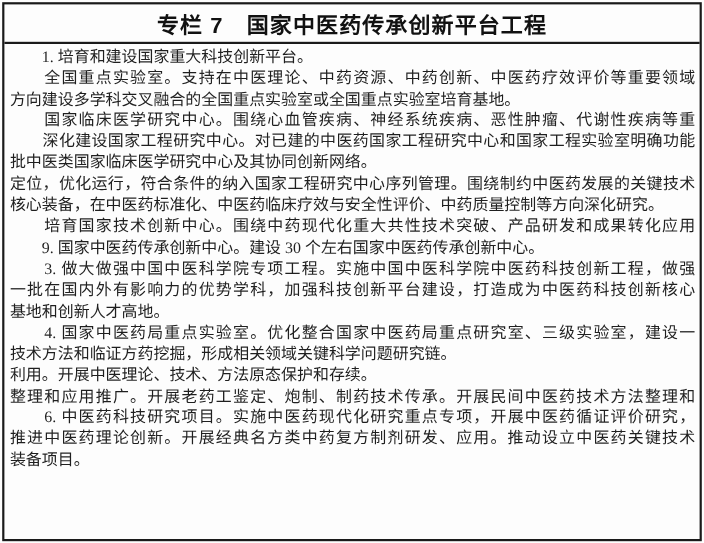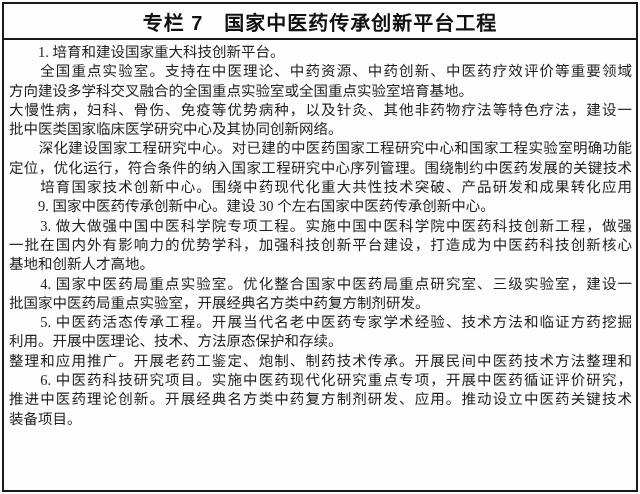--- a/index.html
+++ b/index.html
@@ -73,32 +73,32 @@
   <div class="panel">
 
     <div class="title-bar">
       <div class="title-text">专栏 7　国家中医药传承创新平台工程</div>
     </div>
 
     <div class="body">
       <div class="line"><span class="kai">　　1. 培育和建设国家重大科技创新平台。</span><span class="song"></span></div>
       <div class="line full"><span class="kai">　　全国重点实验室。</span><span class="song">支持在中医理论、中药资源、中药创新、中医药疗效评价等重要领域</span></div>
       <div class="line"><span class="kai"></span><span class="song">方向建设多学科交叉融合的全国重点实验室或全国重点实验室培育基地。</span></div>
-      <div class="line full"><span class="kai"></span><span class="song">大慢性病，妇科、骨伤、免疫等优势病种，以及针灸、其他非药物疗法等特色疗法，建设一</span></div>
+      <div class="line full"><span class="kai">　　国家临床医学研究中心。</span><span class="song">围绕心血管疾病、神经系统疾病、恶性肿瘤、代谢性疾病等重</span></div>
+      <div class="line full"><span class="kai">　　深化建设国家工程研究中心。</span><span class="song">对已建的中医药国家工程研究中心和国家工程实验室明确功能</span></div>
       <div class="line"><span class="kai"></span><span class="song">批中医类国家临床医学研究中心及其协同创新网络。</span></div>
-      <div class="line full"><span class="kai">　　深化建设国家工程研究中心。</span><span class="song">对已建的中医药国家工程研究中心和国家工程实验室明确功能</span></div>
       <div class="line full"><span class="kai"></span><span class="song">定位，优化运行，符合条件的纳入国家工程研究中心序列管理。围绕制约中医药发展的关键技术和</span></div>
+      <div class="line"><span class="kai"></span><span class="song">核心装备，在中医药标准化、中医药临床疗效与安全性评价、中药质量控制等方向深化研究。</span></div>
       <div class="line full"><span class="kai">　　培育国家技术创新中心。</span><span class="song">围绕中药现代化重大共性技术突破、产品研发和成果转化应用</span></div>
       <div class="line"><span class="kai">　　9. 国家中医药传承创新中心。</span><span class="song">建设 30 个左右国家中医药传承创新中心。</span></div>
       <div class="line full"><span class="kai">　　3. 做大做强中国中医科学院专项工程。</span><span class="song">实施中国中医科学院中医药科技创新工程，做强</span></div>
       <div class="line full"><span class="kai"></span><span class="song">一批在国内外有影响力的优势学科，加强科技创新平台建设，打造成为中医药科技创新核心</span></div>
       <div class="line"><span class="kai"></span><span class="song">基地和创新人才高地。</span></div>
       <div class="line full"><span class="kai">　　4. 国家中医药局重点实验室。</span><span class="song">优化整合国家中医药局重点研究室、三级实验室，建设一</span></div>
-      <div class="line"><span class="kai"></span><span class="song">批国家中医药局重点实验室，开展经典名方类中药复方制剂研发。</span></div>
-      <div class="line full"><span class="kai">　　5. 中医药活态传承工程。</span><span class="song">开展当代名老中医药专家学术经验、技术方法和临证方药挖掘</span></div>
+      <div class="line"><span class="kai"></span><span class="song">技术方法和临证方药挖掘，形成相关领域关键科学问题研究链。</span></div>
       <div class="line"><span class="kai"></span><span class="song">利用。开展中医理论、技术、方法原态保护和存续。</span></div>
       <div class="line full"><span class="kai"></span><span class="song">整理和应用推广。开展老药工鉴定、炮制、制药技术传承。开展民间中医药技术方法整理和</span></div>
       <div class="line full"><span class="kai">　　6. 中医药科技研究项目。</span><span class="song">实施中医药现代化研究重点专项，开展中医药循证评价研究，</span></div>
       <div class="line full"><span class="kai"></span><span class="song">推进中医药理论创新。开展经典名方类中药复方制剂研发、应用。推动设立中医药关键技术</span></div>
       <div class="line"><span class="kai"></span><span class="song">装备项目。</span></div>
     </div>
 
   </div>
 </div>
 

